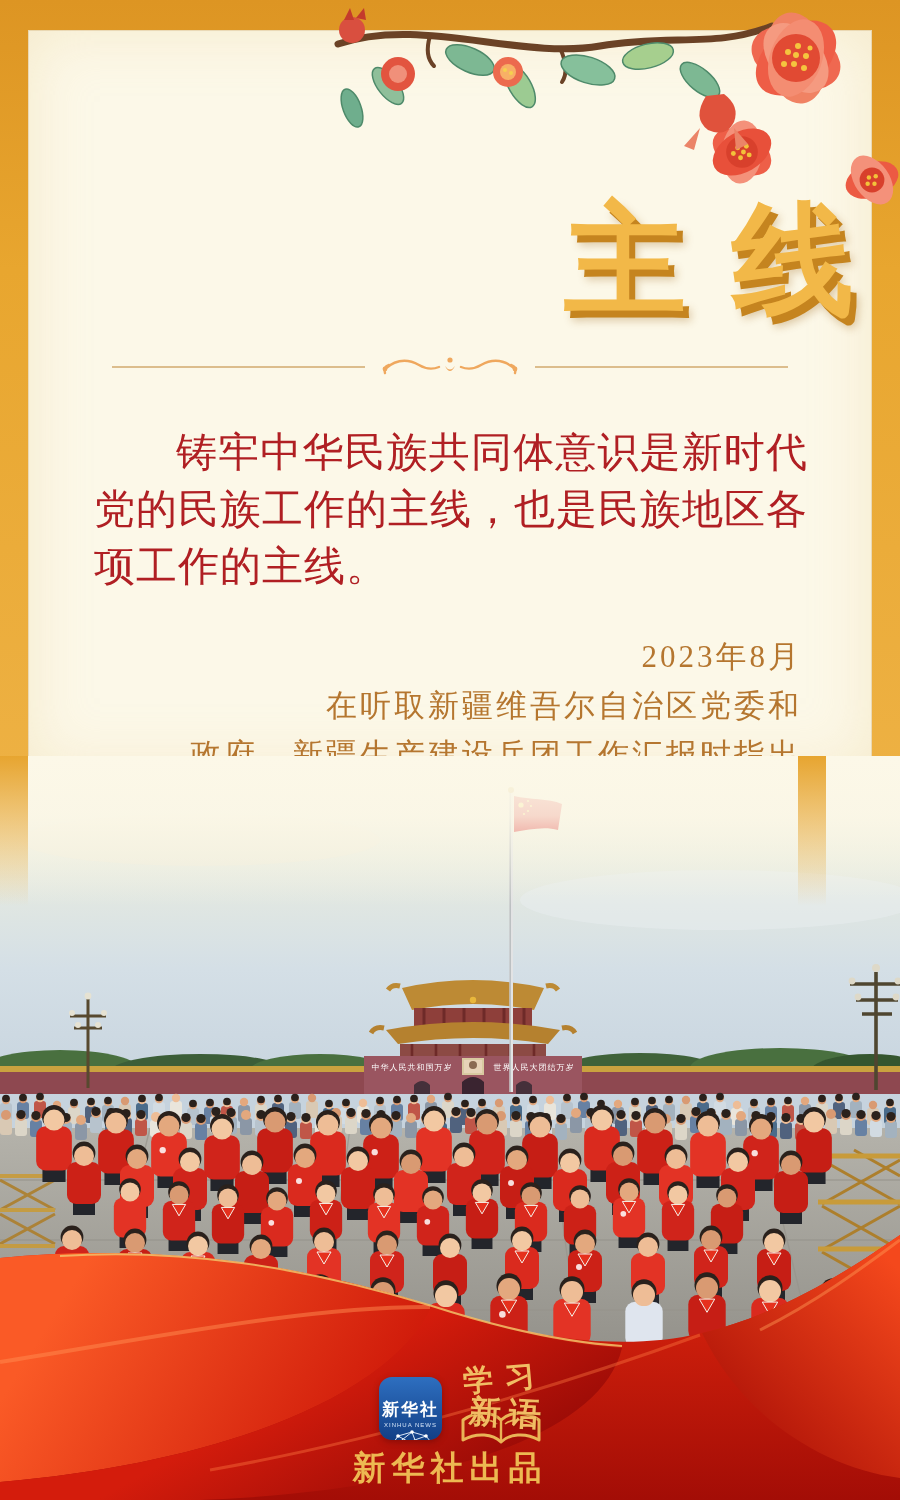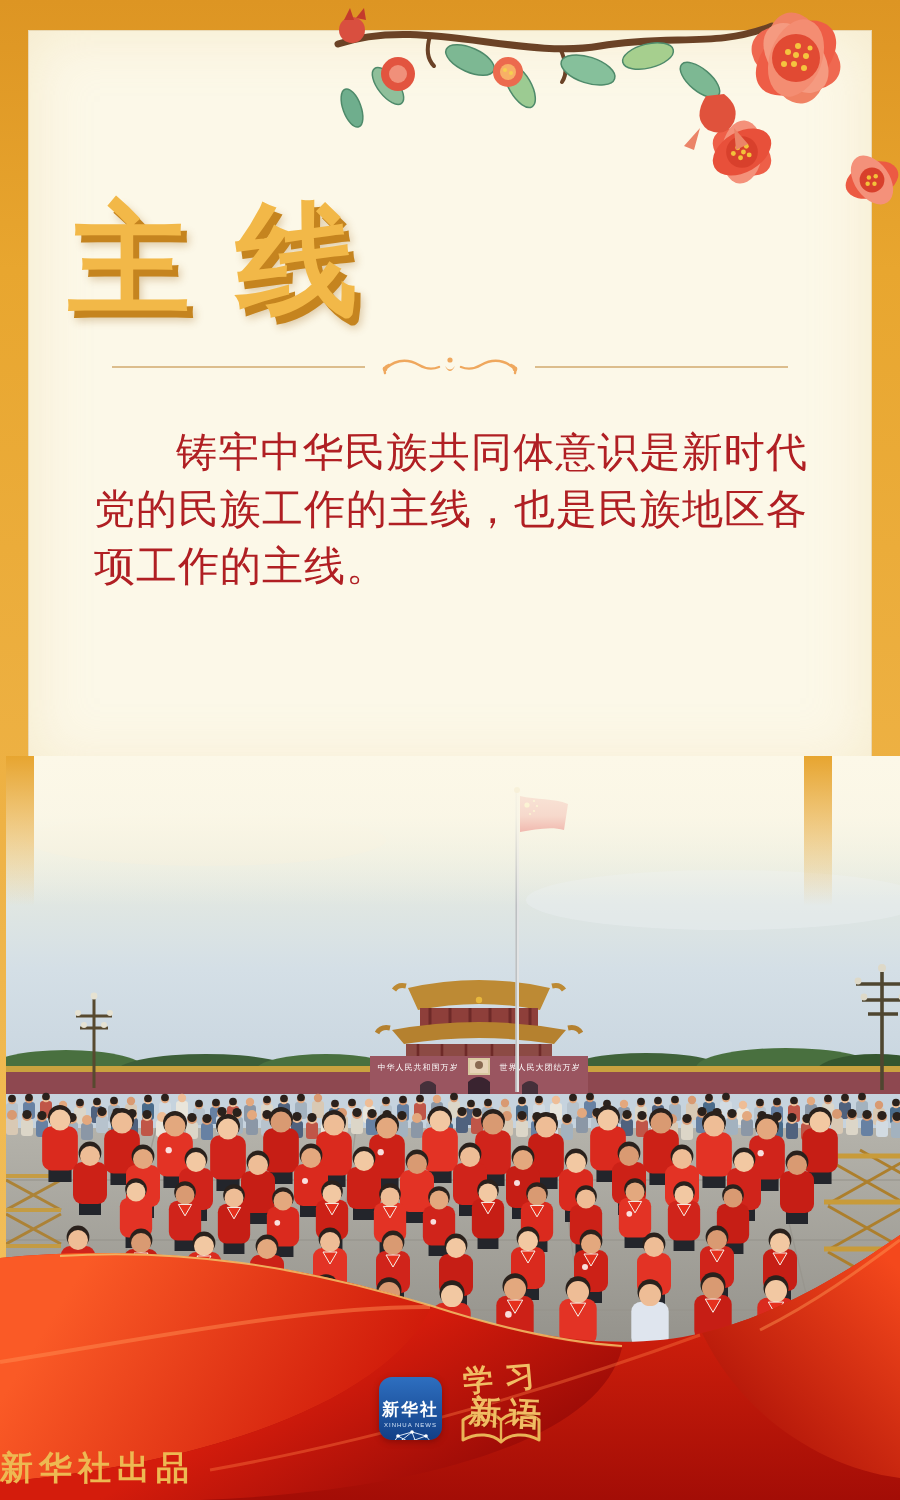--- a/index.html
+++ b/index.html
@@ -1,50 +1,50 @@
 <!DOCTYPE html>
 <html><head>
 <meta charset="utf-8">
 <style>
   html,body{margin:0;padding:0;background:#555;}
   .poster{position:relative;width:900px;height:1500px;overflow:hidden;
     font-family:"Liberation Sans",sans-serif;background:linear-gradient(180deg,#dd9523 0%,#e8a62f 18%,#eeb245 55%,#f3c464 100%);}
   .panel{position:absolute;left:28px;top:30px;right:28px;height:740px;
     background:#fcf8e8;box-shadow:inset 0 0 0 1px rgba(170,110,20,.18), inset 0 0 60px rgba(235,210,150,.35);}
   .flowers{position:absolute;left:0;top:0;}
-  .title{position:absolute;left:0;right:0;top:196px;margin:0;text-align:left;
+  .title{position:absolute;left:0;right:0;top:196px;margin:0;text-align:right;
     font-size:122px;line-height:1.05;font-weight:900;letter-spacing:46px;padding-left:68px;
     color:#f2b848;text-shadow:6px 7px 0 #c5841f,8px 10px 8px rgba(150,90,10,.30);}
   .divider{position:absolute;left:112px;right:112px;top:352px;height:30px;display:flex;align-items:center;}
   .divider .ln{flex:1;height:2px;background:#dcbd8c;}
   .divider svg{margin:0 10px;}
   .quote{position:absolute;left:94px;right:92px;top:424px;margin:0;
     font-size:41px;line-height:57px;font-weight:normal;color:#b01f23;
     text-indent:2em;text-align:justify;letter-spacing:1px;}
   .attribution{position:absolute;right:98px;top:632px;text-align:right;
     font-family:"Liberation Serif",serif;font-size:31px;line-height:49px;
     color:#b5762f;letter-spacing:3px;}
-  .photo{position:absolute;left:6px;top:756px;width:826px;height:744px;}
+  .photo{position:absolute;left:0;top:756px;width:826px;height:744px;}
   .photo-fade{position:absolute;left:0;top:0;width:900px;height:150px;
     background:linear-gradient(180deg,#fcf8e8 0%,rgba(252,248,232,.85) 40%,rgba(252,248,232,0) 100%);}
   .edge-fade{position:absolute;top:0;width:28px;height:150px;
     background:linear-gradient(180deg,#e7a530,rgba(231,165,48,0));}
   .edge-fade.l{left:0}.edge-fade.r{right:0}
   .ribbon{position:absolute;left:0;top:1200px;}
   .xinhua-app{position:absolute;left:379px;top:1377px;width:63px;height:63px;border-radius:13px;
     background:linear-gradient(180deg,#2e6fc0,#123f86);box-shadow:0 2px 6px rgba(60,0,0,.35);
     text-align:center;overflow:hidden;}
   .xh-name{color:#fff;font-weight:bold;font-size:17px;letter-spacing:2px;margin-top:21px;}
   .xh-sub{color:#d4e4f8;font-size:6px;letter-spacing:1px;margin-top:1px;}
   .seal{position:absolute;left:453px;top:1356px;width:96px;height:98px;color:#f1bd64;
     font-family:"Liberation Serif",serif;font-weight:bold;}
   .seal-l1{position:absolute;left:10px;top:2px;font-size:30px;letter-spacing:12px;transform:rotate(-5deg);}
   .seal-l2{position:absolute;left:16px;top:36px;font-size:32px;letter-spacing:8px;transform:rotate(3deg);text-shadow:1px 1px 0 rgba(120,30,0,.4);}
   .seal svg{position:absolute;left:4px;top:40px;}
-  .produced{position:absolute;left:0;right:0;top:1446px;
+  .produced{position:absolute;left:0;right:0;top:1446px;text-align:center;
     font-size:33px;font-weight:bold;color:#edb952;letter-spacing:6px;}
 </style>
 </head>
 <body>
 
 <div class="poster">
 
   <div class="panel"></div>
 
   <svg class="flowers" width="900" height="240" viewBox="0 0 900 240">
@@ -138,20 +138,25 @@
       <circle cx="75" cy="7" r="2.6" fill="#efa85e"></circle>
       <path d="M70,13 q5,10 10,0 q-5,7 -10,0 z" fill="#efa85e"></path>
       <circle cx="10" cy="16" r="2.4" fill="#efa85e"></circle>
         <circle cx="140" cy="16" r="2.4" fill="#efa85e"></circle>
     </svg>
     <span class="ln"></span>
   </div>
 
   <p class="quote">铸牢中华民族共同体意识是新时代党的民族工作的主线，也是民族地区各项工作的主线。</p>
 
+  <div class="attribution">
+    <div>2023年8月</div>
+    <div>在听取新疆维吾尔自治区党委和</div>
+    <div>政府、新疆生产建设兵团工作汇报时指出</div>
+  </div>
 
   <div class="photo">
     <svg width="900" height="744" viewBox="0 756 900 744">
       <defs>
         <linearGradient id="sky" x1="0" y1="756" x2="0" y2="1100" gradientUnits="userSpaceOnUse">
           <stop offset="0" stop-color="#f8f0d8"></stop>
             <stop offset=".28" stop-color="#e9ecdf"></stop>
           <stop offset=".62" stop-color="#d4dfe6"></stop>
             <stop offset="1" stop-color="#c6d3de"></stop>
         </linearGradient>

